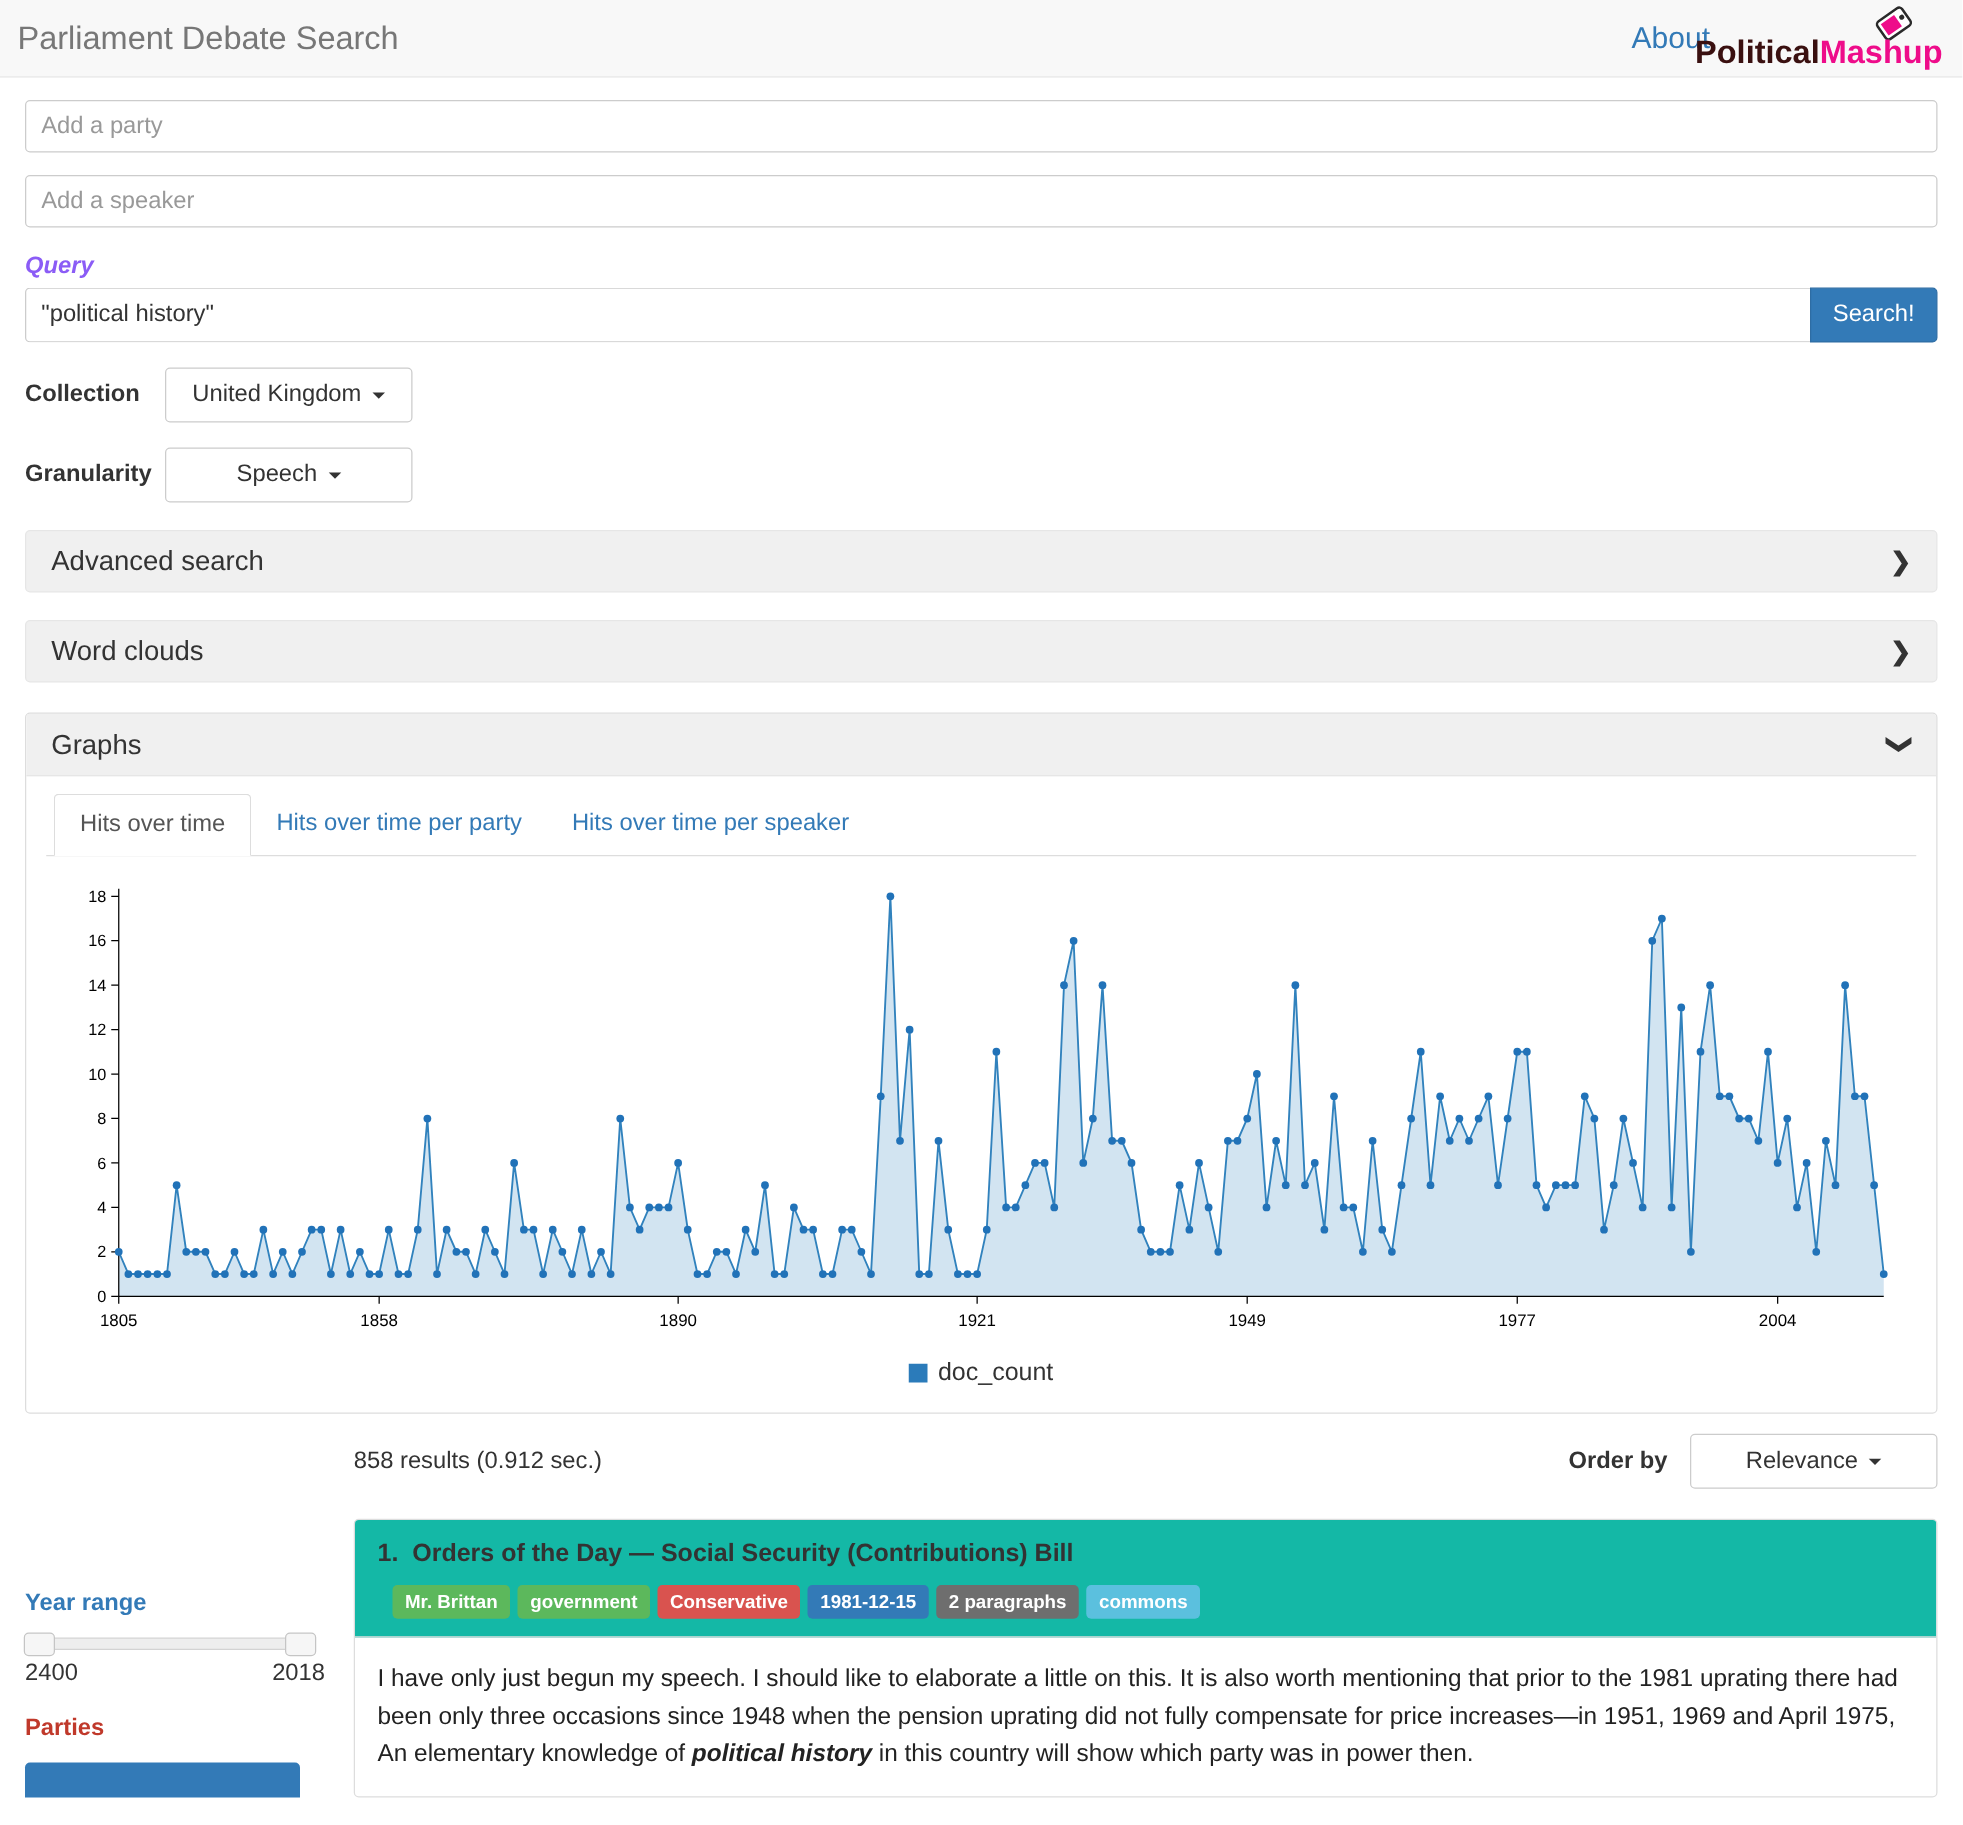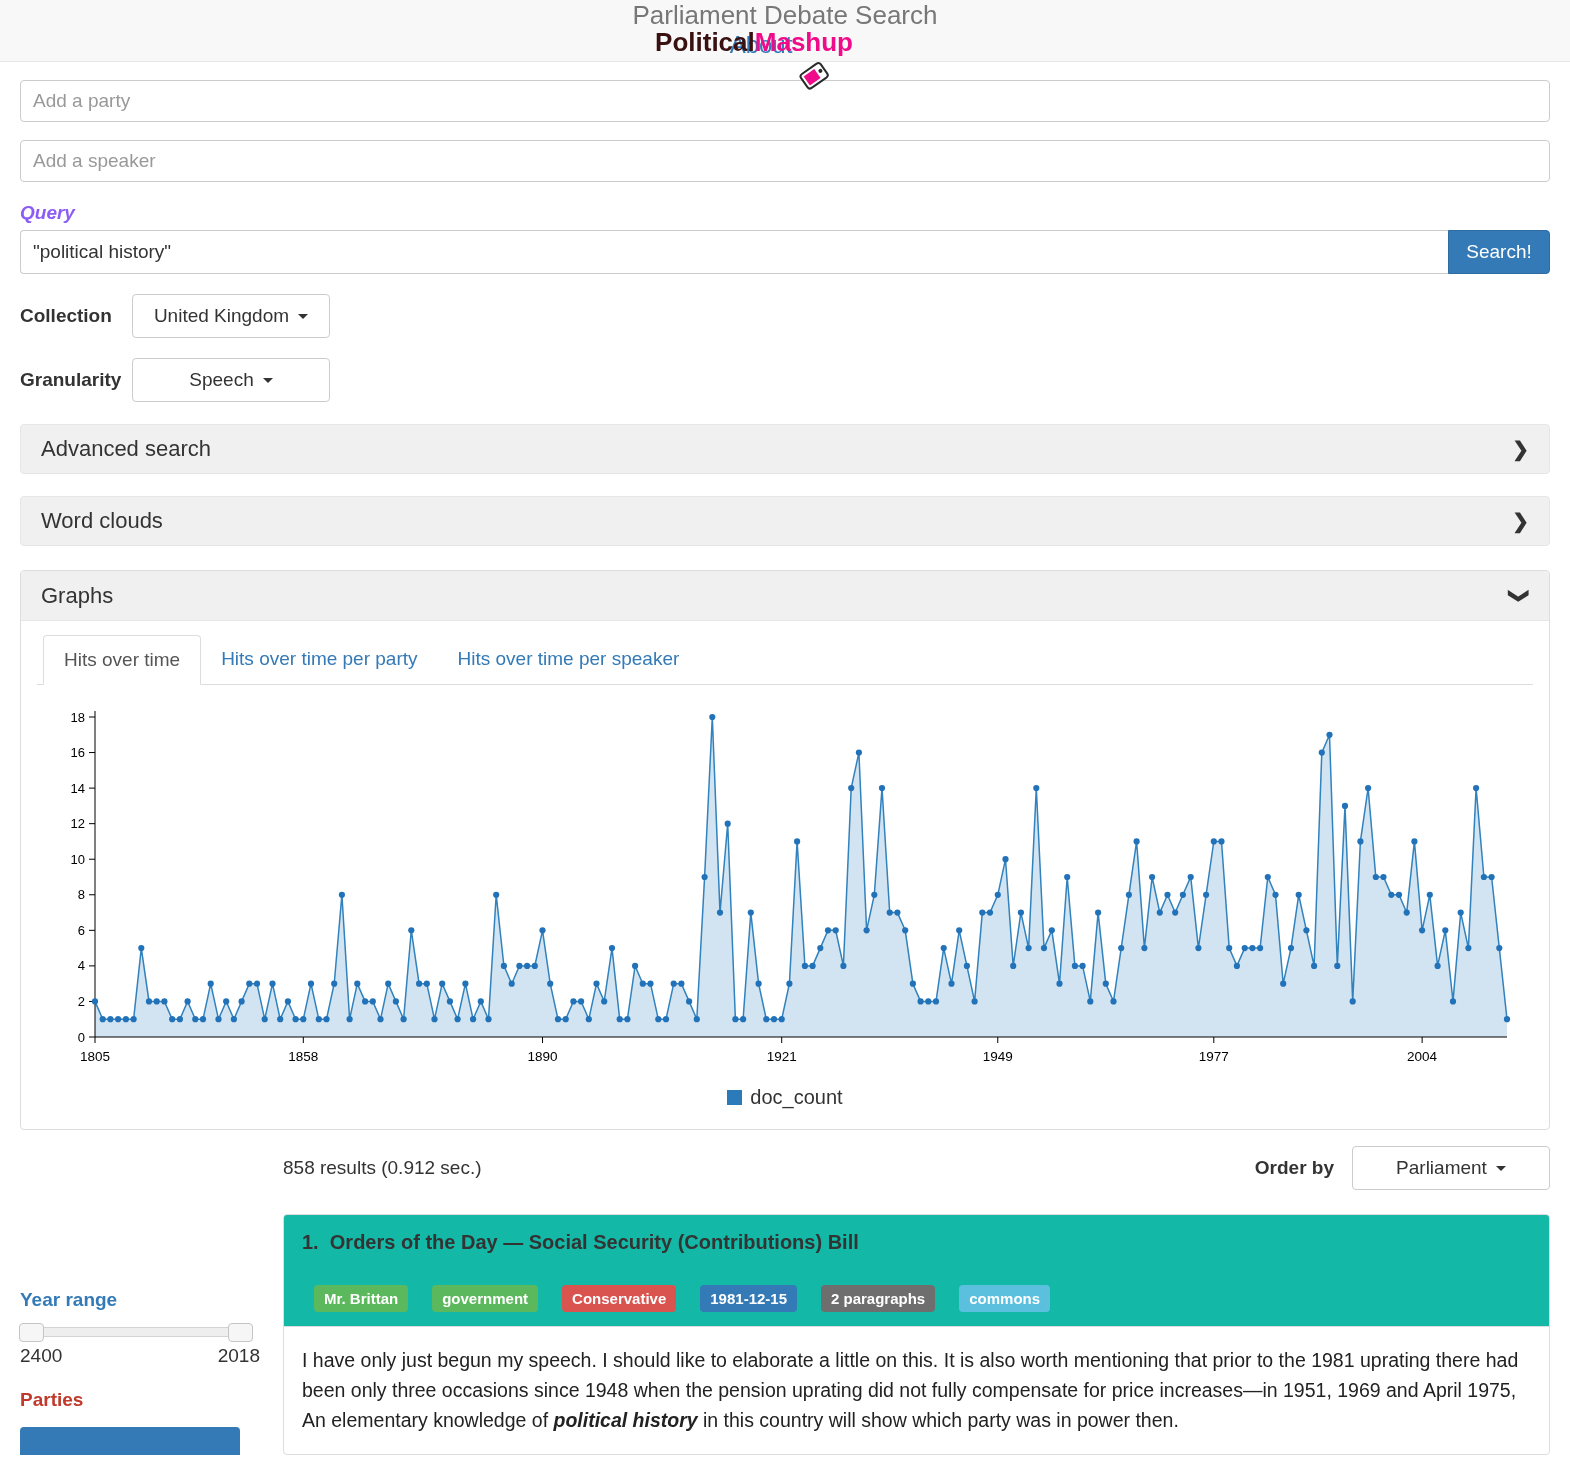--- a/index.html
+++ b/index.html
@@ -5,21 +5,21 @@
   * { box-sizing: border-box; }
   html,body { margin:0; padding:0; }
   body {
     width:1570px; height:1460px; overflow:hidden; position:relative;
     background:#fff; color:#333;
     font-family:"Liberation Sans", sans-serif; font-size:19px;
   }
   
   .topbar {
     height:62px; background:#f8f8f8; border-bottom:1px solid #e7e7e7;
-    display:flex; align-items:center; padding:0 14px;flex-direction:column;
+    display:flex; align-items:center; padding:0 14px;
   }
   .app-title { font-size:26px; color:#777; }
   .topbar .spacer { flex:1; }
   .about-link { color:#337ab7; font-size:24px; text-decoration:none; margin-right:48px; cursor:pointer; }
   .logo { position:relative; width:140px; height:58px; }
   .logo-text { position:absolute; bottom:3px; right:2px; font-size:26px; font-weight:bold; white-space:nowrap; }
   .logo-political { color:#3a1010; }
   .logo-mashup { color:#ee0c8a; }
   .logo-icon { position:absolute; top:2px; right:20px; }
   
@@ -93,21 +93,21 @@
   .cutoff-panel { width:220px; height:28px; background:#337ab7; border-radius:4px 4px 0 0; margin-top:16px; }
   
   .results { flex:1; }
   .results-header { display:flex; align-items:center; }
   .results-count { font-size:19px; color:#333; }
   .results-header .spacer { flex:1; }
   .order-by-label { font-weight:bold; font-size:19px; margin-right:18px; }
   .result-card { margin-top:24px; border:1px solid #ddd; border-radius:4px; background:#fff; overflow:hidden; }
   .result-card-header { background:#14b8a6; border-bottom:1px solid #ddd; padding:16px 18px 14px; }
   .result-title { font-weight:bold; font-size:20px; color:#333; }
-  .badge-row { display:flex; gap:24px; margin-top:31px; flex-wrap:wrap;padding-left:12px; }
+  .badge-row { display:flex; gap:6px; margin-top:13px; flex-wrap:wrap;padding-left:12px; }
   .badge { color:#fff; font-weight:bold; font-size:15px; padding:5px 10px; border-radius:4px; white-space:nowrap; }
   .result-body { padding:18px; font-size:19.5px; line-height:1.55; color:#222; }
   .hl { font-weight:bold; font-style:italic; }
   svg text { font-family:"Liberation Sans", sans-serif; }
 </style>
 </head>
 <body>
 
 <div class="topbar">
   <div class="app-title">Parliament Debate Search</div>
@@ -419,21 +419,21 @@
     <div class="parties-label">Parties</div>
     <div class="cutoff-panel"></div>
   </div>
 
   <div class="results">
     <div class="results-header">
       <span class="results-count">858 results (0.912 sec.)</span>
       <span class="spacer"></span>
       <span class="order-by-label">Order by</span>
       <button class="dropdown-btn">
-        <span>Parliament</span>
+        <span>Relevance</span>
         <span class="caret"></span>
       </button>
     </div>
 
     <div class="result-card">
       <div class="result-card-header">
         <div class="result-title">
           <span>1.</span>&nbsp;
           <span>Orders of the Day — Social Security (Contributions) Bill</span>
         </div>

